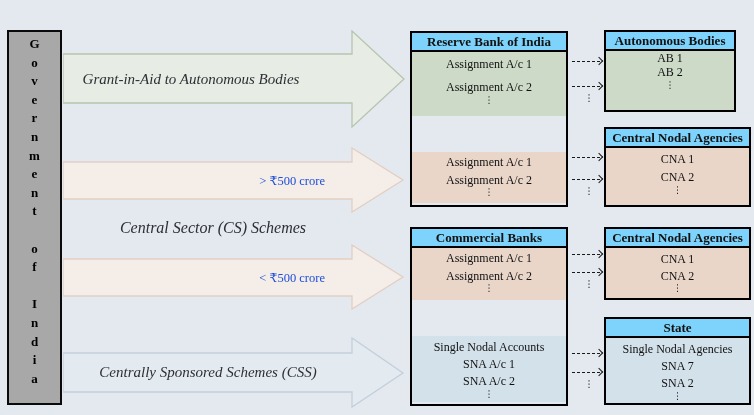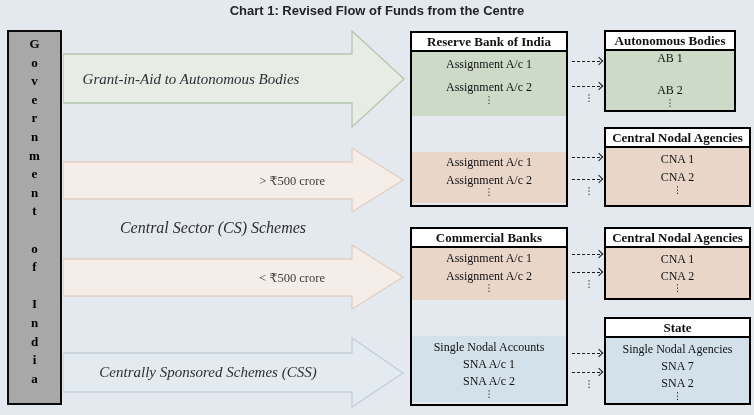--- a/index.html
+++ b/index.html
@@ -32,31 +32,31 @@
   .flow-label{
     position:absolute;display:flex;align-items:center;justify-content:center;
     font-style:italic;font-size:15px;color:#2e2e35;
   }
   #label-grant{left:46px;top:55px;width:290px;height:48px;}
   #label-cs{left:63px;top:217px;width:300px;height:22px;font-size:16px;}
   #label-css{left:63px;top:351px;width:290px;height:42px;}
   .amount-label{
     position:absolute;display:flex;align-items:center;justify-content:flex-end;
     padding-right:28px;box-sizing:border-box;
-    font-size:12.5px;font-style:normal;color:#404040;
+    font-size:12.5px;font-style:normal;color:#1d4ed8;
   }
   #label-above{left:63px;top:162px;width:290px;height:38px;}
   #label-below{left:63px;top:259px;width:290px;height:38px;}
   
   .box{
     position:absolute;box-sizing:border-box;border:2px solid #000;
     background:#e3e9ee;
   }
   .box-header{
-    background:#ffffff;border-bottom:2px solid #000;height:19px;
+    background:#7dd3fc;border-bottom:2px solid #000;height:19px;
     font-weight:bold;font-size:13px;line-height:18px;text-align:center;
     box-sizing:border-box;overflow:hidden;white-space:nowrap;
   }
   .section{text-align:center;box-sizing:border-box;overflow:hidden;}
   .sec-green{background:#ccdac7;}
   .sec-pink{background:#e9d6c9;}
   .sec-blue{background:#d3e1ea;}
   .sec-gap{background:transparent;}
   .row{font-size:12px;line-height:14px;}
   .vdots{font-size:9.5px;line-height:9px;color:#222;}
@@ -81,21 +81,20 @@
   #da1{top:57px;} #da2{top:82px;} #dv1{top:94px;}
   #da3{top:153px;} #da4{top:175px;} #dv2{top:187px;}
   #da5{top:250px;} #da6{top:268px;} #dv3{top:280px;}
   #da7{top:349px;} #da8{top:368px;} #dv4{top:380px;}
 </style>
 </head>
 <body>
 
 <div id="canvas">
 
-  <div id="title">Chart 1: Revised Flow of Funds from the Centre</div>
 
   <div id="govbar">G
 o
 v
 e
 r
 n
 m
 e
 n
@@ -157,21 +156,21 @@
       <div class="row" style="line-height:17px;">SNA A/c 1</div>
       <div class="row" style="line-height:17px;">SNA A/c 2</div>
       <div class="vdots">⋮</div>
     </div>
   </div>
 
   <div id="box-ab" class="box sec-green">
     <div class="box-header">Autonomous Bodies</div>
     <div class="section" style="">
       <div class="row">AB 1</div>
-      <div class="row" style="margin-top:18px;">AB 2</div>
+      <div class="row" style="margin-top:0;">AB 2</div>
       <div class="vdots" style="margin-top:2px;">⋮</div>
     </div>
   </div>
 
   <div id="box-cna1" class="box sec-pink">
     <div class="box-header">Central Nodal Agencies</div>
     <div class="section" style="padding-top:4px;">
       <div class="row">CNA 1</div>
       <div class="row" style="margin-top:4px;">CNA 2</div>
       <div class="vdots" style="margin-top:2px;">⋮</div>

